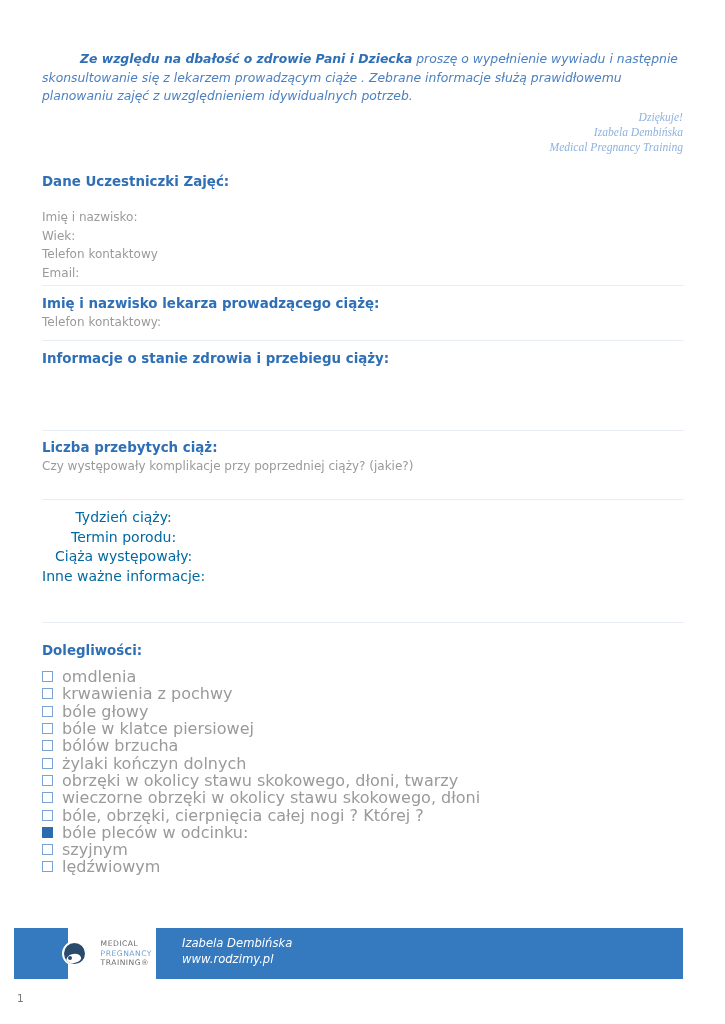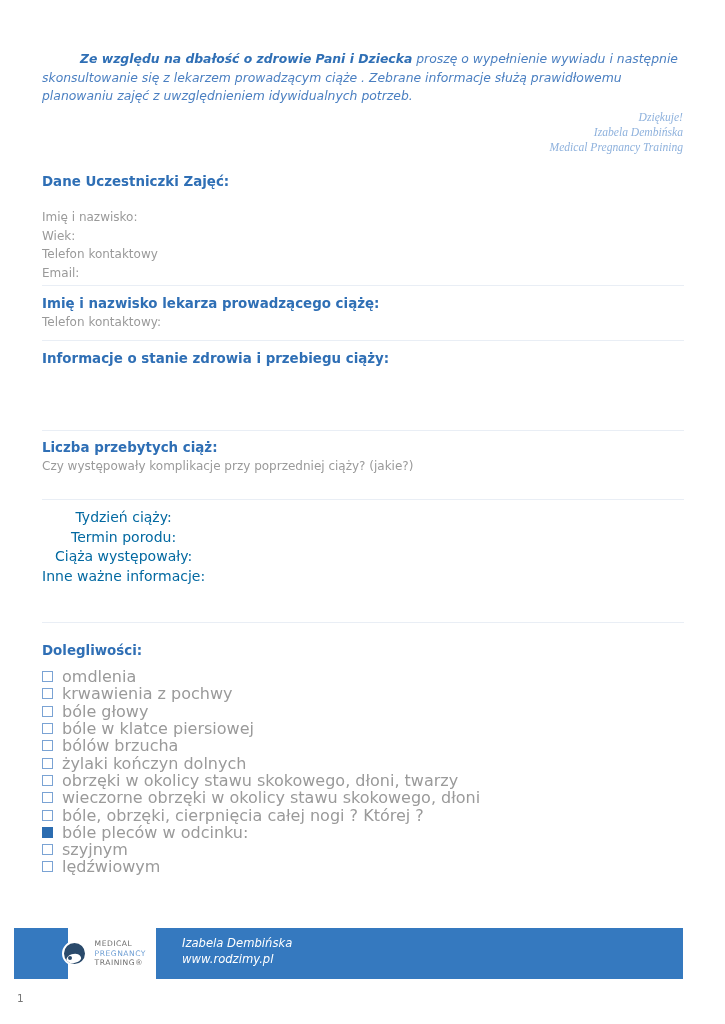--- a/index.html
+++ b/index.html
@@ -128,21 +128,21 @@
   .footer-logo-panel {
     position: absolute;
     left: 68px;
     top: 928px;
     width: 88px;
     height: 51px;
     background: #ffffff;
     display: flex;
     align-items: center;
     justify-content: flex-end;
-    padding-right: 10px;
+    padding-right: 4px;
     box-sizing: border-box;
   }
   .logo-mark {
     position: absolute;
     left: 62px;
     top: 941px;
     width: 25px;
     height: 25px;
     border-radius: 50%;
     background: #2a4a6b;

